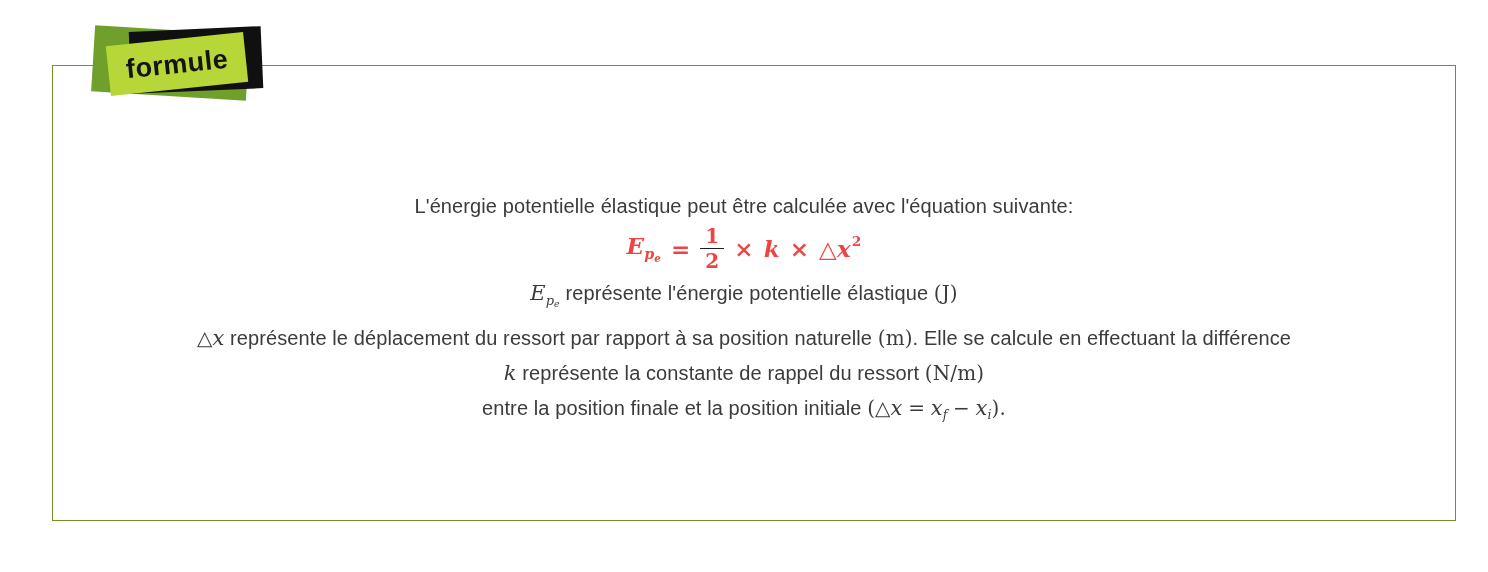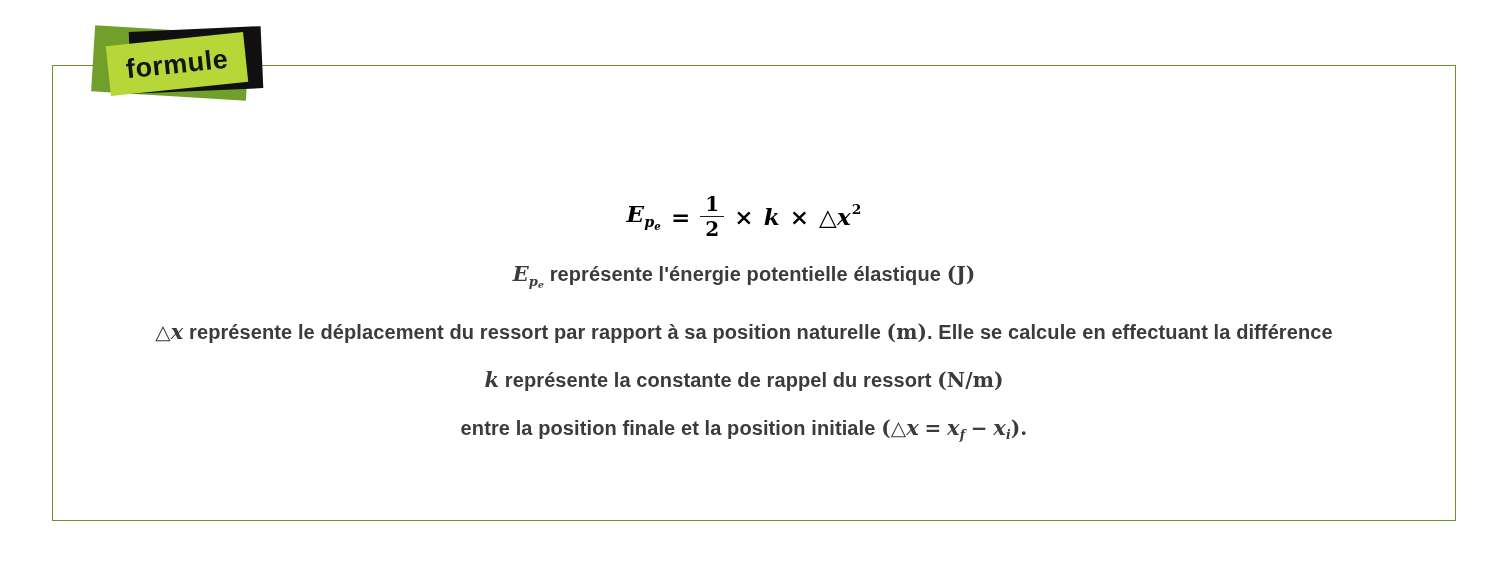--- a/index.html
+++ b/index.html
@@ -36,35 +36,35 @@
   }
   .badge-front .label {
     font-size:27px; font-weight:bold; color:#141414; letter-spacing:0.5px;
   }
 
   
   .content {
     position:absolute; left:60px; right:60px; top:190px;
     text-align:center; font-size:20px; letter-spacing:0.1px;
   }
-  .line { line-height:31px; margin:16px;font-weight:bold; }
+  .line { line-height:31px; margin:4px; }
   .intro { line-height:32px; margin:0; }
   .where { line-height:30px; margin:0; }
 
   
   .im { font-family:"DejaVu Serif", serif; font-style:italic; font-size:21px; }
   .ur { font-family:"DejaVu Serif", serif; font-style:normal; font-size:20px; }
   .sub { font-size:0.62em; vertical-align:-0.35em; font-style:italic; }
   .sub2 { font-size:0.72em; vertical-align:-0.25em; font-style:italic; }
 
   
   .equation {
     height:52px; display:flex; align-items:center; justify-content:center;
     font-family:"DejaVu Serif", serif; font-weight:bold; font-size:23px;
-    color:#000000;
+    color:#ef4444;
   }
   .equation .mi { font-style:italic; }
   .equation .mo { font-style:normal; margin:0 10px; }
   .equation .upright { font-style:normal; }
   .frac {
     display:inline-flex; flex-direction:column; align-items:center;
     vertical-align:middle; font-style:normal; font-size:20px; line-height:1.1;
   }
   .frac .num { display:block; padding:0 5px 1px; border-bottom:1.6px solid #1c1c1c; }
   .frac .den { display:block; padding-top:1px; }
@@ -80,20 +80,21 @@
   <div class="badge">
     <div class="badge-back"></div>
     <div class="badge-shadow"></div>
     <div class="badge-front">
       <span class="label">formule</span>
     </div>
   </div>
 
   <div class="content">
 
+    <p class="intro">L'énergie potentielle élastique peut être calculée avec l'équation suivante:</p>
 
     <div class="equation">
       <span class="mi"><span>E</span><span class="sub"><span>p</span><span class="sub2">e</span></span></span>
       <span class="mo">=</span>
       <span class="frac">
           <span class="num">1</span>
           <span class="den">2</span>
         </span>
       <span class="mo">×</span>
       <span class="mi">k</span>

